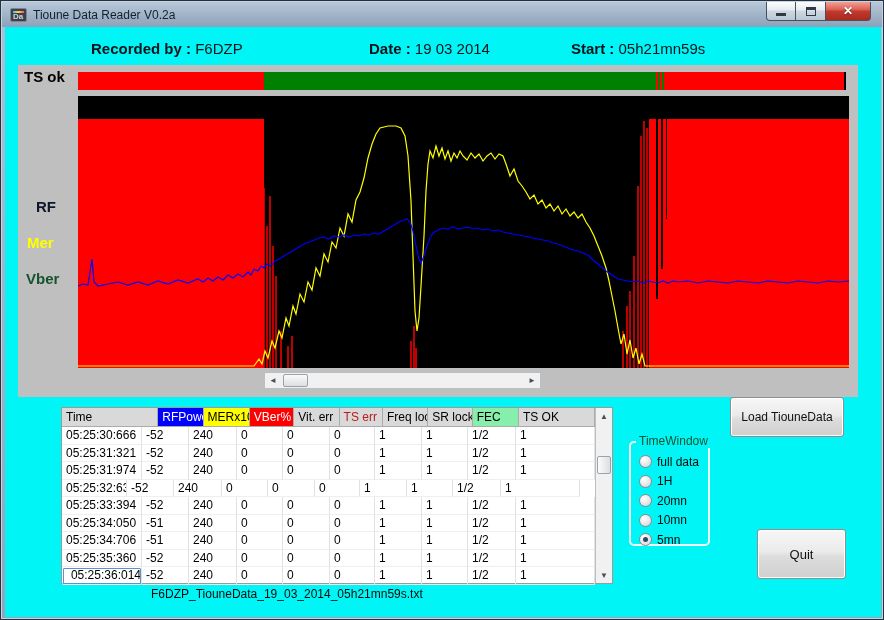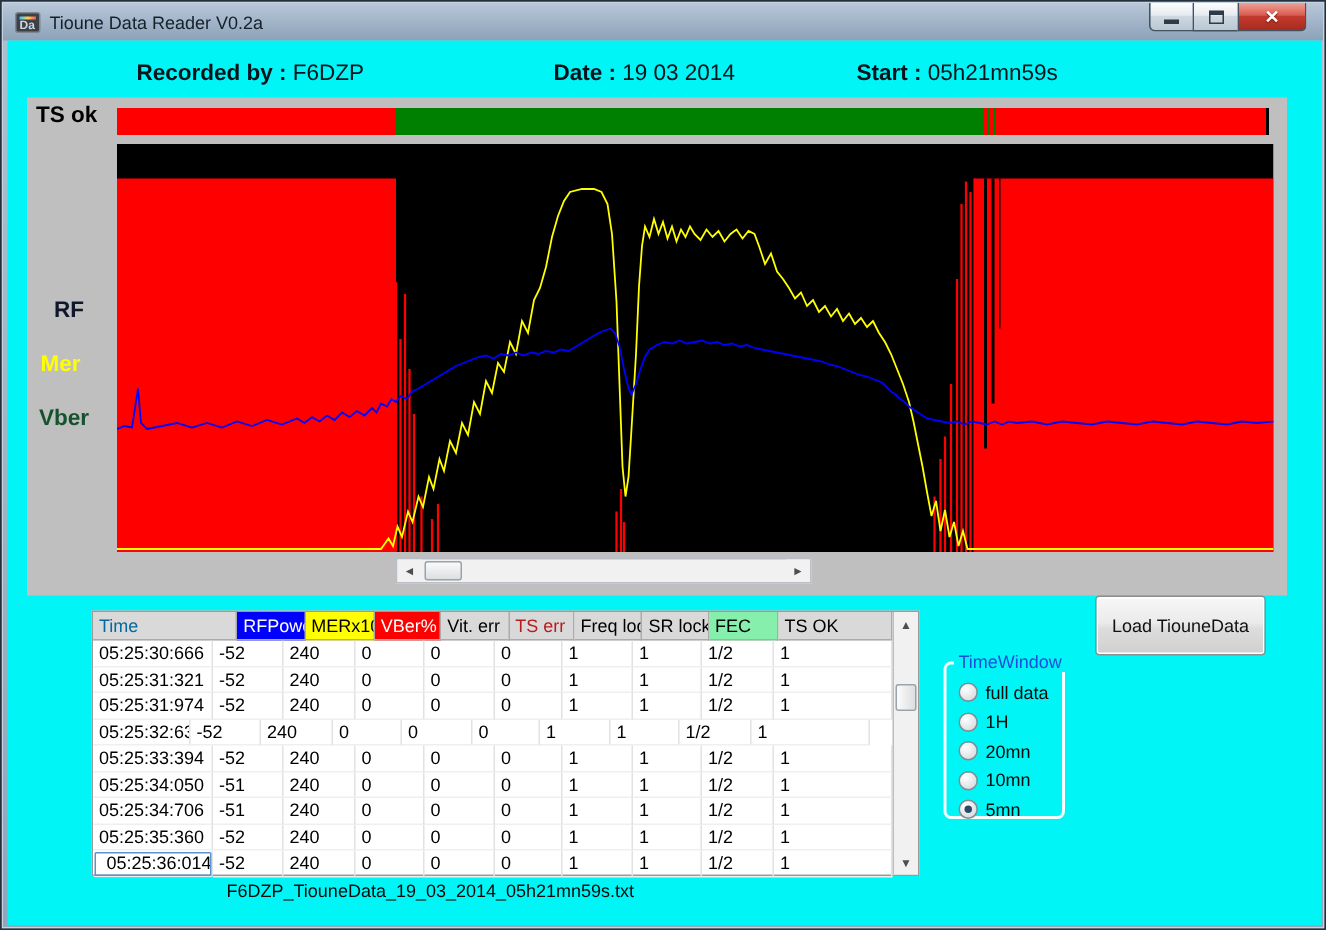--- a/index.html
+++ b/index.html
@@ -114,21 +114,21 @@
   .vs-arrow.down{ bottom:0; }
   .vs-thumb{ position:absolute; left:1px; top:48px; width:14px; height:18px; background:linear-gradient(90deg,#fbfbfb,#dcdee0); border:1px solid #9aa2aa; border-radius:2px; }
 
   
   .group{
     position:absolute; left:624px; top:414px; width:81px; height:105px;
     border:2px solid #f2ffff; border-radius:5px;
   }
   .group-title{
     position:absolute; left:5px; top:-9px; padding:0 3px; background:#00f6f6;
-    font-size:12px; color:#1d4ed8; white-space:nowrap;
+    font-size:12px; color:#14532d; white-space:nowrap;
   }
   .radio-row{ display:flex; align-items:center; height:19.5px; margin-left:8px; }
   .radio-row:first-of-type{ margin-top:9px; }
   .radio{
     width:13px; height:13px; border-radius:50%; border:1px solid #848b91;
     background:radial-gradient(circle at 35% 30%, #ffffff, #ced3d7);
     position:relative; flex:none;
   }
   .radio.selected::after{
     content:""; position:absolute; left:3px; top:3px; width:5px; height:5px;
@@ -243,21 +243,21 @@
       <div class="hscroll">
         <div class="hs-arrow">◄</div>
         <div class="hs-thumb"></div>
         <div class="hs-arrow right">►</div>
       </div>
     </div>
 
     <div class="grid">
       <div class="grid-main">
         <div class="grid-header">
-            <div class="gh-cell" style="width: 100px; background: rgb(217, 217, 217); color: #0369a1;">Time</div>
+            <div class="gh-cell" style="width: 100px; background: rgb(217, 217, 217); color: #000000;">Time</div>
             <div class="gh-cell" style="width: 47px; background: rgb(0, 0, 255); color: rgb(255, 255, 255);">RFPower</div>
             <div class="gh-cell" style="width: 48px; background: rgb(255, 255, 0); color: rgb(0, 0, 0);">MERx10</div>
             <div class="gh-cell" style="width: 46px; background: rgb(255, 0, 0); color: rgb(255, 255, 255);">VBer%</div>
             <div class="gh-cell" style="width: 47px; background: rgb(217, 217, 217); color: rgb(0, 0, 0);">Vit. err</div>
             <div class="gh-cell" style="width: 45px; background: rgb(217, 217, 217); color: #b91c1c;">TS err</div>
             <div class="gh-cell" style="width: 47px; background: rgb(217, 217, 217); color: rgb(0, 0, 0);">Freq lock</div>
             <div class="gh-cell" style="width: 46px; background: rgb(217, 217, 217); color: rgb(0, 0, 0);">SR lock</div>
             <div class="gh-cell" style="width: 48px; background: #86efac; color: rgb(0, 0, 0);">FEC</div>
             <div class="gh-cell" style="width: 79px; background: rgb(217, 217, 217); color: rgb(0, 0, 0);">TS OK</div>
           </div>
@@ -401,16 +401,17 @@
           <div class="radio-row">
             <span class="radio selected"></span>
             <span class="radio-label">5mn</span>
           </div>
         </div>
     </div>
 
     <div class="btn load">Load TiouneData</div>
 
 
+    <div class="btn quit">Quit</div>
 
     <div class="footer-file">F6DZP_TiouneData_19_03_2014_05h21mn59s.txt</div>
   </div>
 </div>
 
 </body></html>

